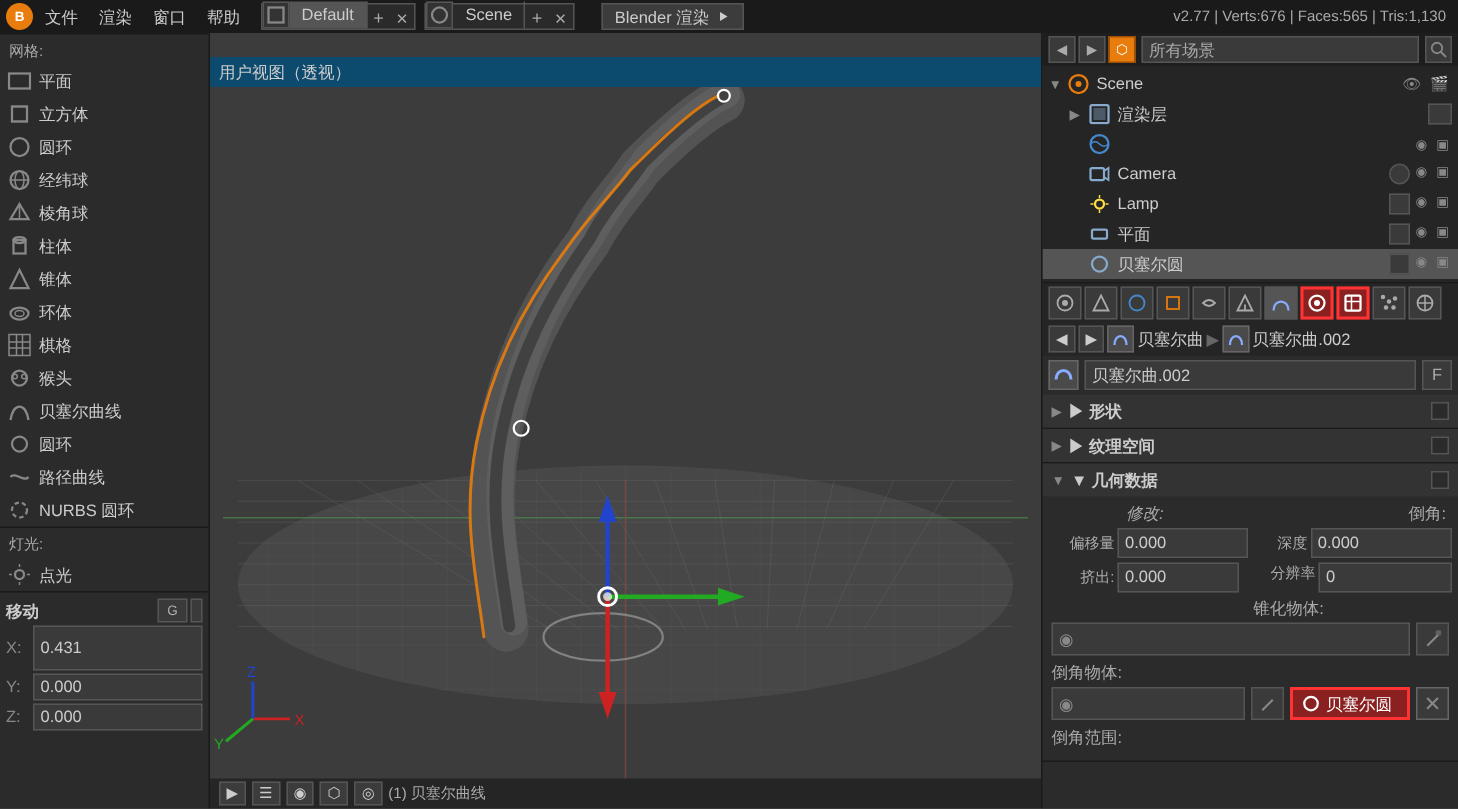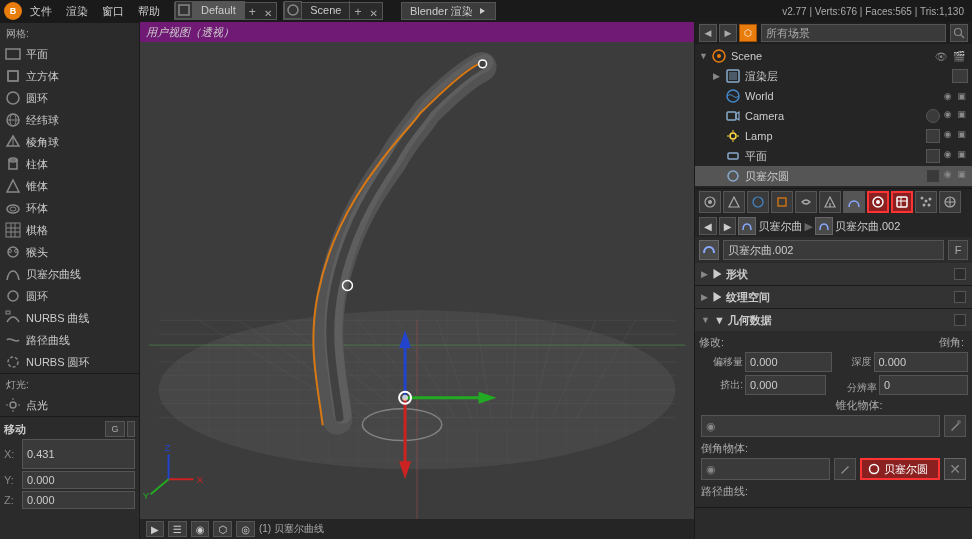--- a/index.html
+++ b/index.html
@@ -120,27 +120,26 @@
 
     
     .viewport {
       flex: 1;
       background: #3c3c3c;
       position: relative;
       overflow: hidden;
     }
     .viewport-header {
       position: absolute;
-      top: 0; left: 0; right: 0;
+      top: 16px; left: 0; right: 0;
       height: 20px;
-      background: #701a75;
+      background: #0c4a6e;
       display: flex; align-items: center;
       padding: 0 6px;
       z-index: 10;
-      font-style: italic;
     }
     .viewport-title {
       color: #ccc;
       font-size: 11px;
     }
     .viewport-canvas {
       position: absolute;
       top: 20px; left: 0; right: 0; bottom: 20px;
       overflow: hidden;
     }
@@ -460,29 +459,20 @@
       </div>
       <span class="sidebar-label">贝塞尔曲线</span>
     </div>
     <div class="sidebar-item">
       <div class="sidebar-item-icon">
         <svg width="16" height="16" viewBox="0 0 16 16">
             <circle cx="8" cy="8" r="5" fill="none" stroke="#888" stroke-width="1.5"></circle>
           </svg>
       </div>
       <span class="sidebar-label">圆环</span>
-    </div>
-    <div class="sidebar-item">
-      <div class="sidebar-item-icon">
-        <svg width="16" height="16" viewBox="0 0 16 16">
-            <path d="M 2,12 Q 8,2 14,12" fill="none" stroke="#888" stroke-width="1.5"></path>
-            <rect x="1" y="1" width="4" height="3" fill="none" stroke="#888" stroke-width="1"></rect>
-          </svg>
-      </div>
-      <span class="sidebar-label">NURBS 曲线</span>
     </div>
     <div class="sidebar-item">
       <div class="sidebar-item-icon">
         <svg width="16" height="16" viewBox="0 0 16 16">
             <path d="M 2,8 C 5,4 11,12 14,8" fill="none" stroke="#888" stroke-width="1.5"></path>
           </svg>
       </div>
       <span class="sidebar-label">路径曲线</span>
     </div>
     <div class="sidebar-item">
@@ -677,21 +667,20 @@
 
       <div class="tree-item">
         <div class="tree-indent"></div>
         <div class="tree-arrow" style="color:transparent;">▶</div>
         <div class="tree-icon">
           <svg width="14" height="14" viewBox="0 0 14 14">
               <circle cx="7" cy="7" r="6" fill="none" stroke="#4488cc" stroke-width="1.5"></circle>
               <path d="M 1,7 Q 4,4 7,7 Q 10,10 13,7" fill="none" stroke="#4488cc" stroke-width="1"></path>
             </svg>
         </div>
-        <span class="tree-label">World</span>
         <div class="tree-actions">
           <span class="tree-action-btn" style="font-size:9px;color:#888;">◉</span>
           <span class="tree-action-btn" style="font-size:9px;color:#888;">▣</span>
         </div>
       </div>
 
       <div class="tree-item">
         <div class="tree-indent"></div>
         <div class="tree-arrow" style="color:transparent;">▶</div>
         <div class="tree-icon">
@@ -879,21 +868,21 @@
     <div class="prop-section">
       <div class="prop-section-header">
         <span class="prop-section-arrow">▼</span>
         <span class="prop-section-title">▼ 几何数据</span>
         <div style="margin-left:auto;width:12px;height:12px;background:#2b2b2b;border:1px solid #555;"></div>
       </div>
 
       <div class="geo-section">
 
         <div style="display:flex;align-items:center;margin-bottom:2px;gap:4px;">
-          <div style="flex:1;display:flex;align-items:center;justify-content:flex-start;padding-right:4px;">
+          <div style="flex:1;display:flex;align-items:center;justify-content:center;padding-right:4px;font-style:italic;">
             <span style="color:#aaa;font-size:11px;">修改:</span>
           </div>
           <div style="flex:1;display:flex;align-items:center;justify-content:flex-end;padding-right:4px;">
             <span style="color:#aaa;font-size:11px;">倒角:</span>
           </div>
         </div>
 
         <div style="display:flex;align-items:center;margin-bottom:3px;gap:4px;">
           <div style="flex:1;display:flex;align-items:center;gap:2px;">
             <span style="color:#aaa;font-size:10px;width:44px;text-align:right;flex-shrink:0;">偏移量</span>
@@ -903,21 +892,21 @@
             <span style="color:#aaa;font-size:10px;width:36px;text-align:right;flex-shrink:0;">深度</span>
             <div style="flex:1;background:#3a3a3a;border:1px solid #555;height:20px;display:flex;align-items:center;padding:0 4px;font-size:11px;color:#ccc;">0.000</div>
           </div>
         </div>
 
         <div style="display:flex;align-items:center;margin-bottom:3px;gap:4px;">
           <div style="flex:1;display:flex;align-items:center;gap:2px;">
             <span style="color:#aaa;font-size:10px;width:44px;text-align:right;flex-shrink:0;">挤出:</span>
             <div style="flex:1;background:#3a3a3a;border:1px solid #555;height:20px;display:flex;align-items:center;padding:0 4px;font-size:11px;color:#ccc;">0.000</div>
           </div>
-          <div style="flex:1;display:flex;align-items:flex-end;gap:2px;margin-left:11px;">
+          <div style="flex:1;display:flex;align-items:flex-start;gap:2px;margin-left:11px;">
             <span style="color:#aaa;font-size:10px;width:36px;text-align:right;flex-shrink:0;">分辨率</span>
             <div style="flex:1;background:#3a3a3a;border:1px solid #555;height:20px;display:flex;align-items:center;padding:0 4px;font-size:11px;color:#ccc;">0</div>
           </div>
         </div>
 
         <div style="display:flex;align-items:center;margin-bottom:2px;gap:4px;">
           <div style="flex:1;"></div>
           <div style="flex:1;display:flex;align-items:center;">
             <span style="color:#aaa;font-size:11px;">锥化物体:</span>
           </div>
@@ -952,20 +941,20 @@
           <div style="background:#8b2020;border:2px solid #ff3333;color:white;font-size:11px;height:22px;padding:0 6px;display:flex;align-items:center;gap:4px;min-width:80px;">
             <svg width="12" height="12" viewBox="0 0 12 12">
                 <circle cx="6" cy="6" r="4.5" fill="none" stroke="white" stroke-width="1.5"></circle>
               </svg>
             <span>贝塞尔圆</span>
           </div>
           <div style="background:#3a3a3a;border:1px solid #666;color:#888;width:22px;height:22px;display:flex;align-items:center;justify-content:center;font-size:14px;">✕</div>
         </div>
 
         <div style="display:flex;align-items:center;padding:0 2px 4px;">
-          <span style="color:#aaa;font-size:11px;">路径曲线:</span>
+          <span style="color:#aaa;font-size:11px;">倒角范围:</span>
         </div>
       </div>
     </div>
 
   </div>
 
 </div>
 
 </body></html>

